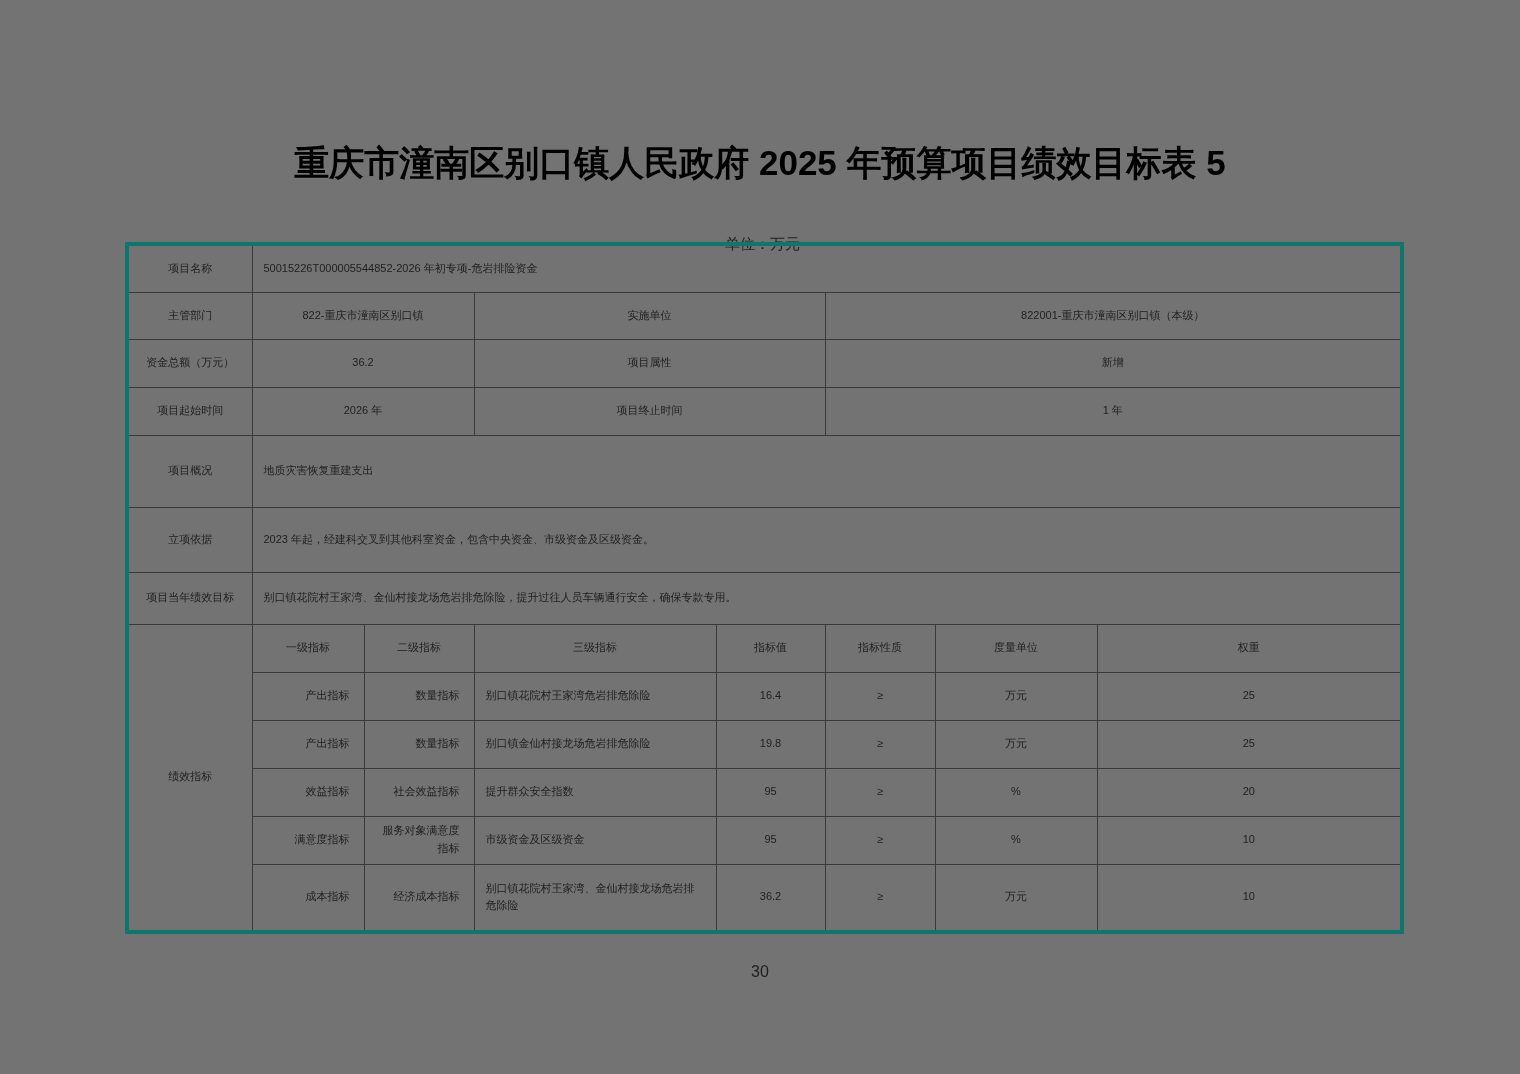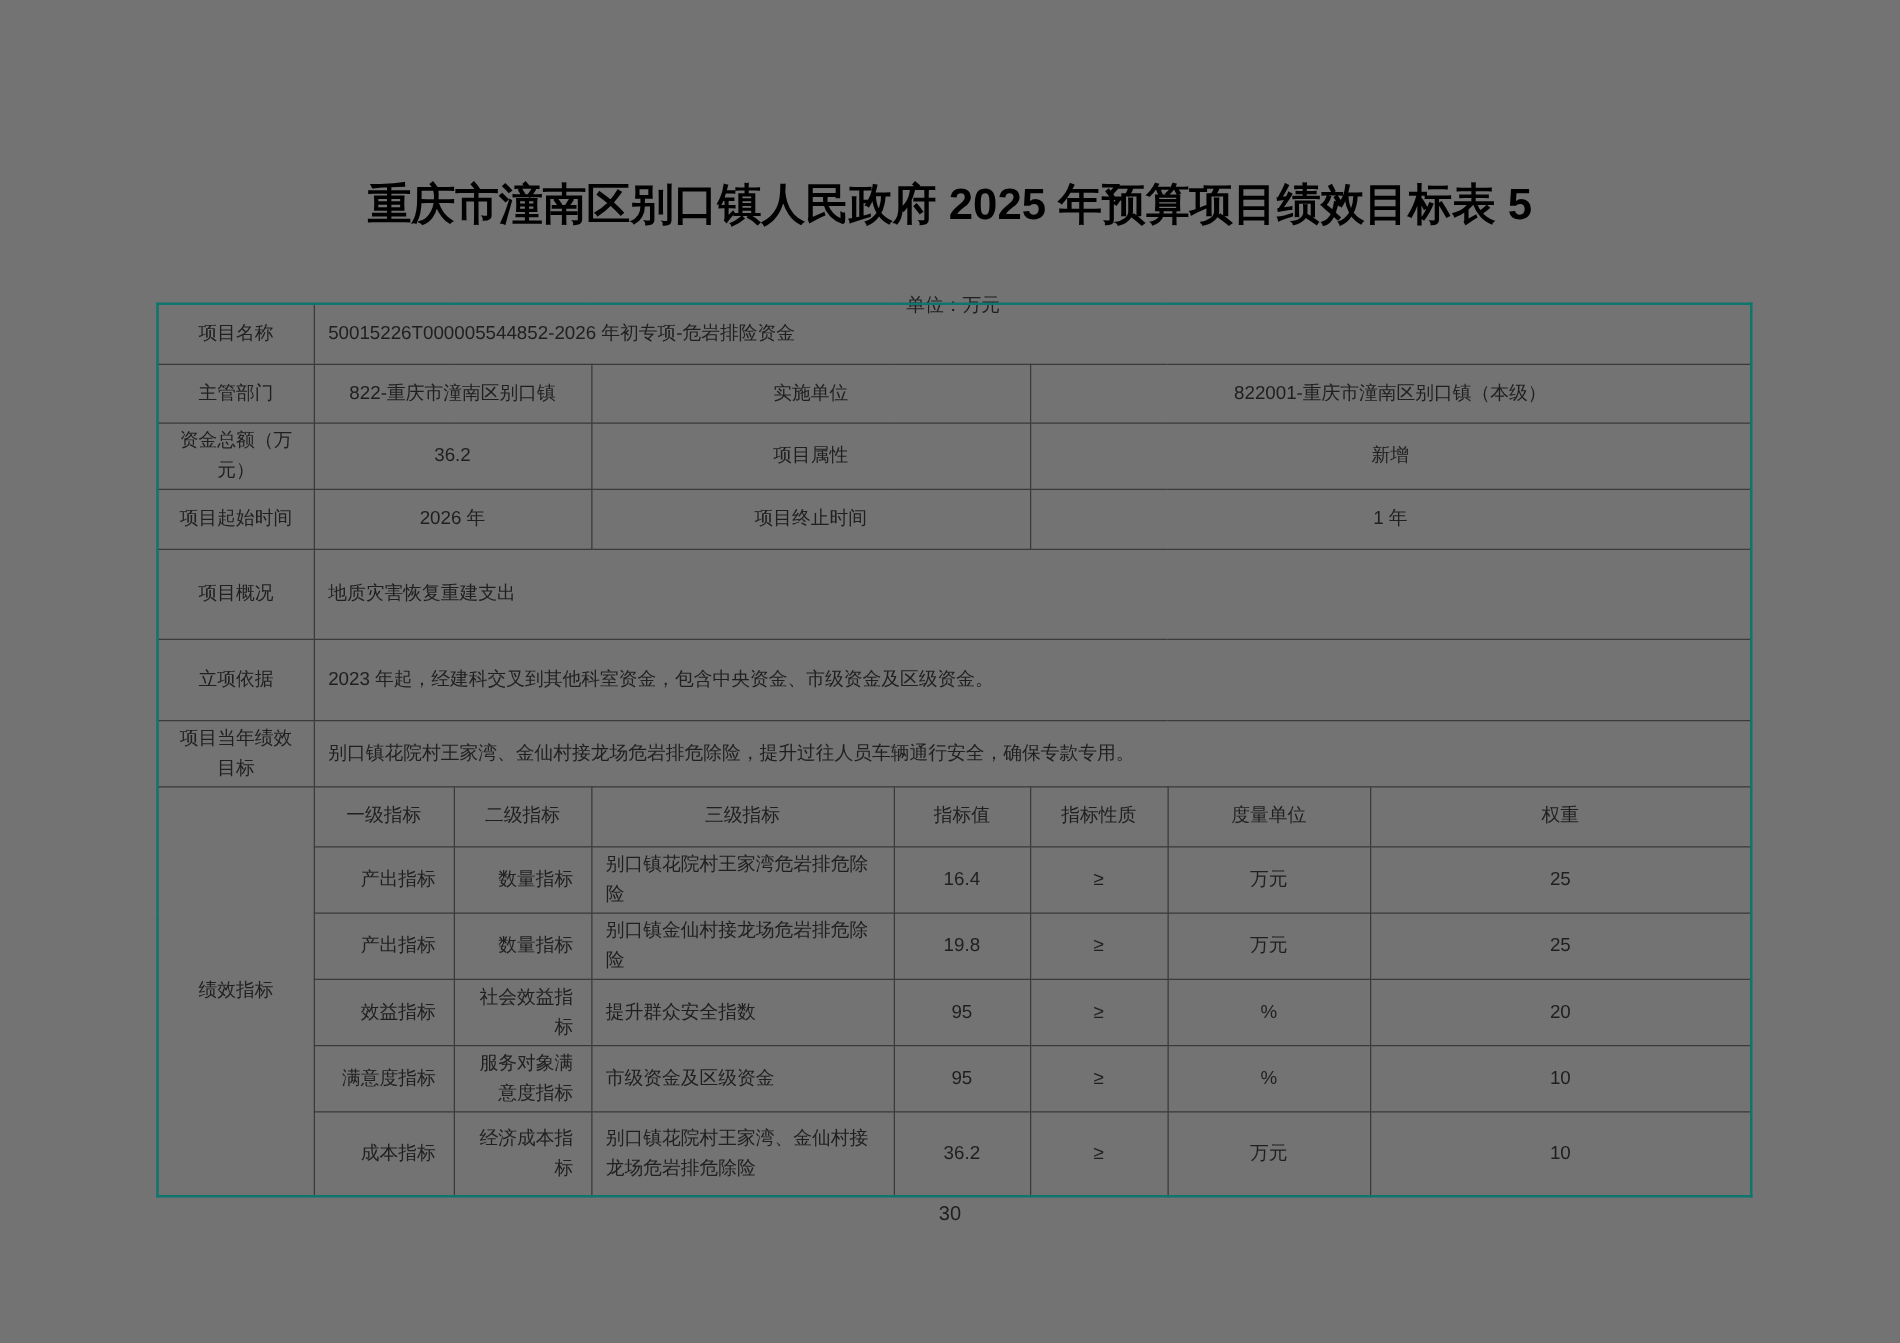--- a/index.html
+++ b/index.html
@@ -36,22 +36,22 @@
     font-size: 15px;
     margin-top: 20px;
   }
   table.doc-table {
     position: absolute;
     top: 242px;
     left: 125px;
     width: 1275px;
     border-collapse: collapse;
     table-layout: fixed;
-    font-size: 15px;
-    border: 2px solid #0f766e;
+    font-size: 11px;
+    border: 4px solid #0f766e;
   }
   .doc-table td {
     border: 1px solid #3a3a3a;
     padding: 2px 8px;
     text-align: center;
     vertical-align: middle;
     line-height: 1.6;
     overflow: hidden;
   }
   .doc-table td.lbl {

